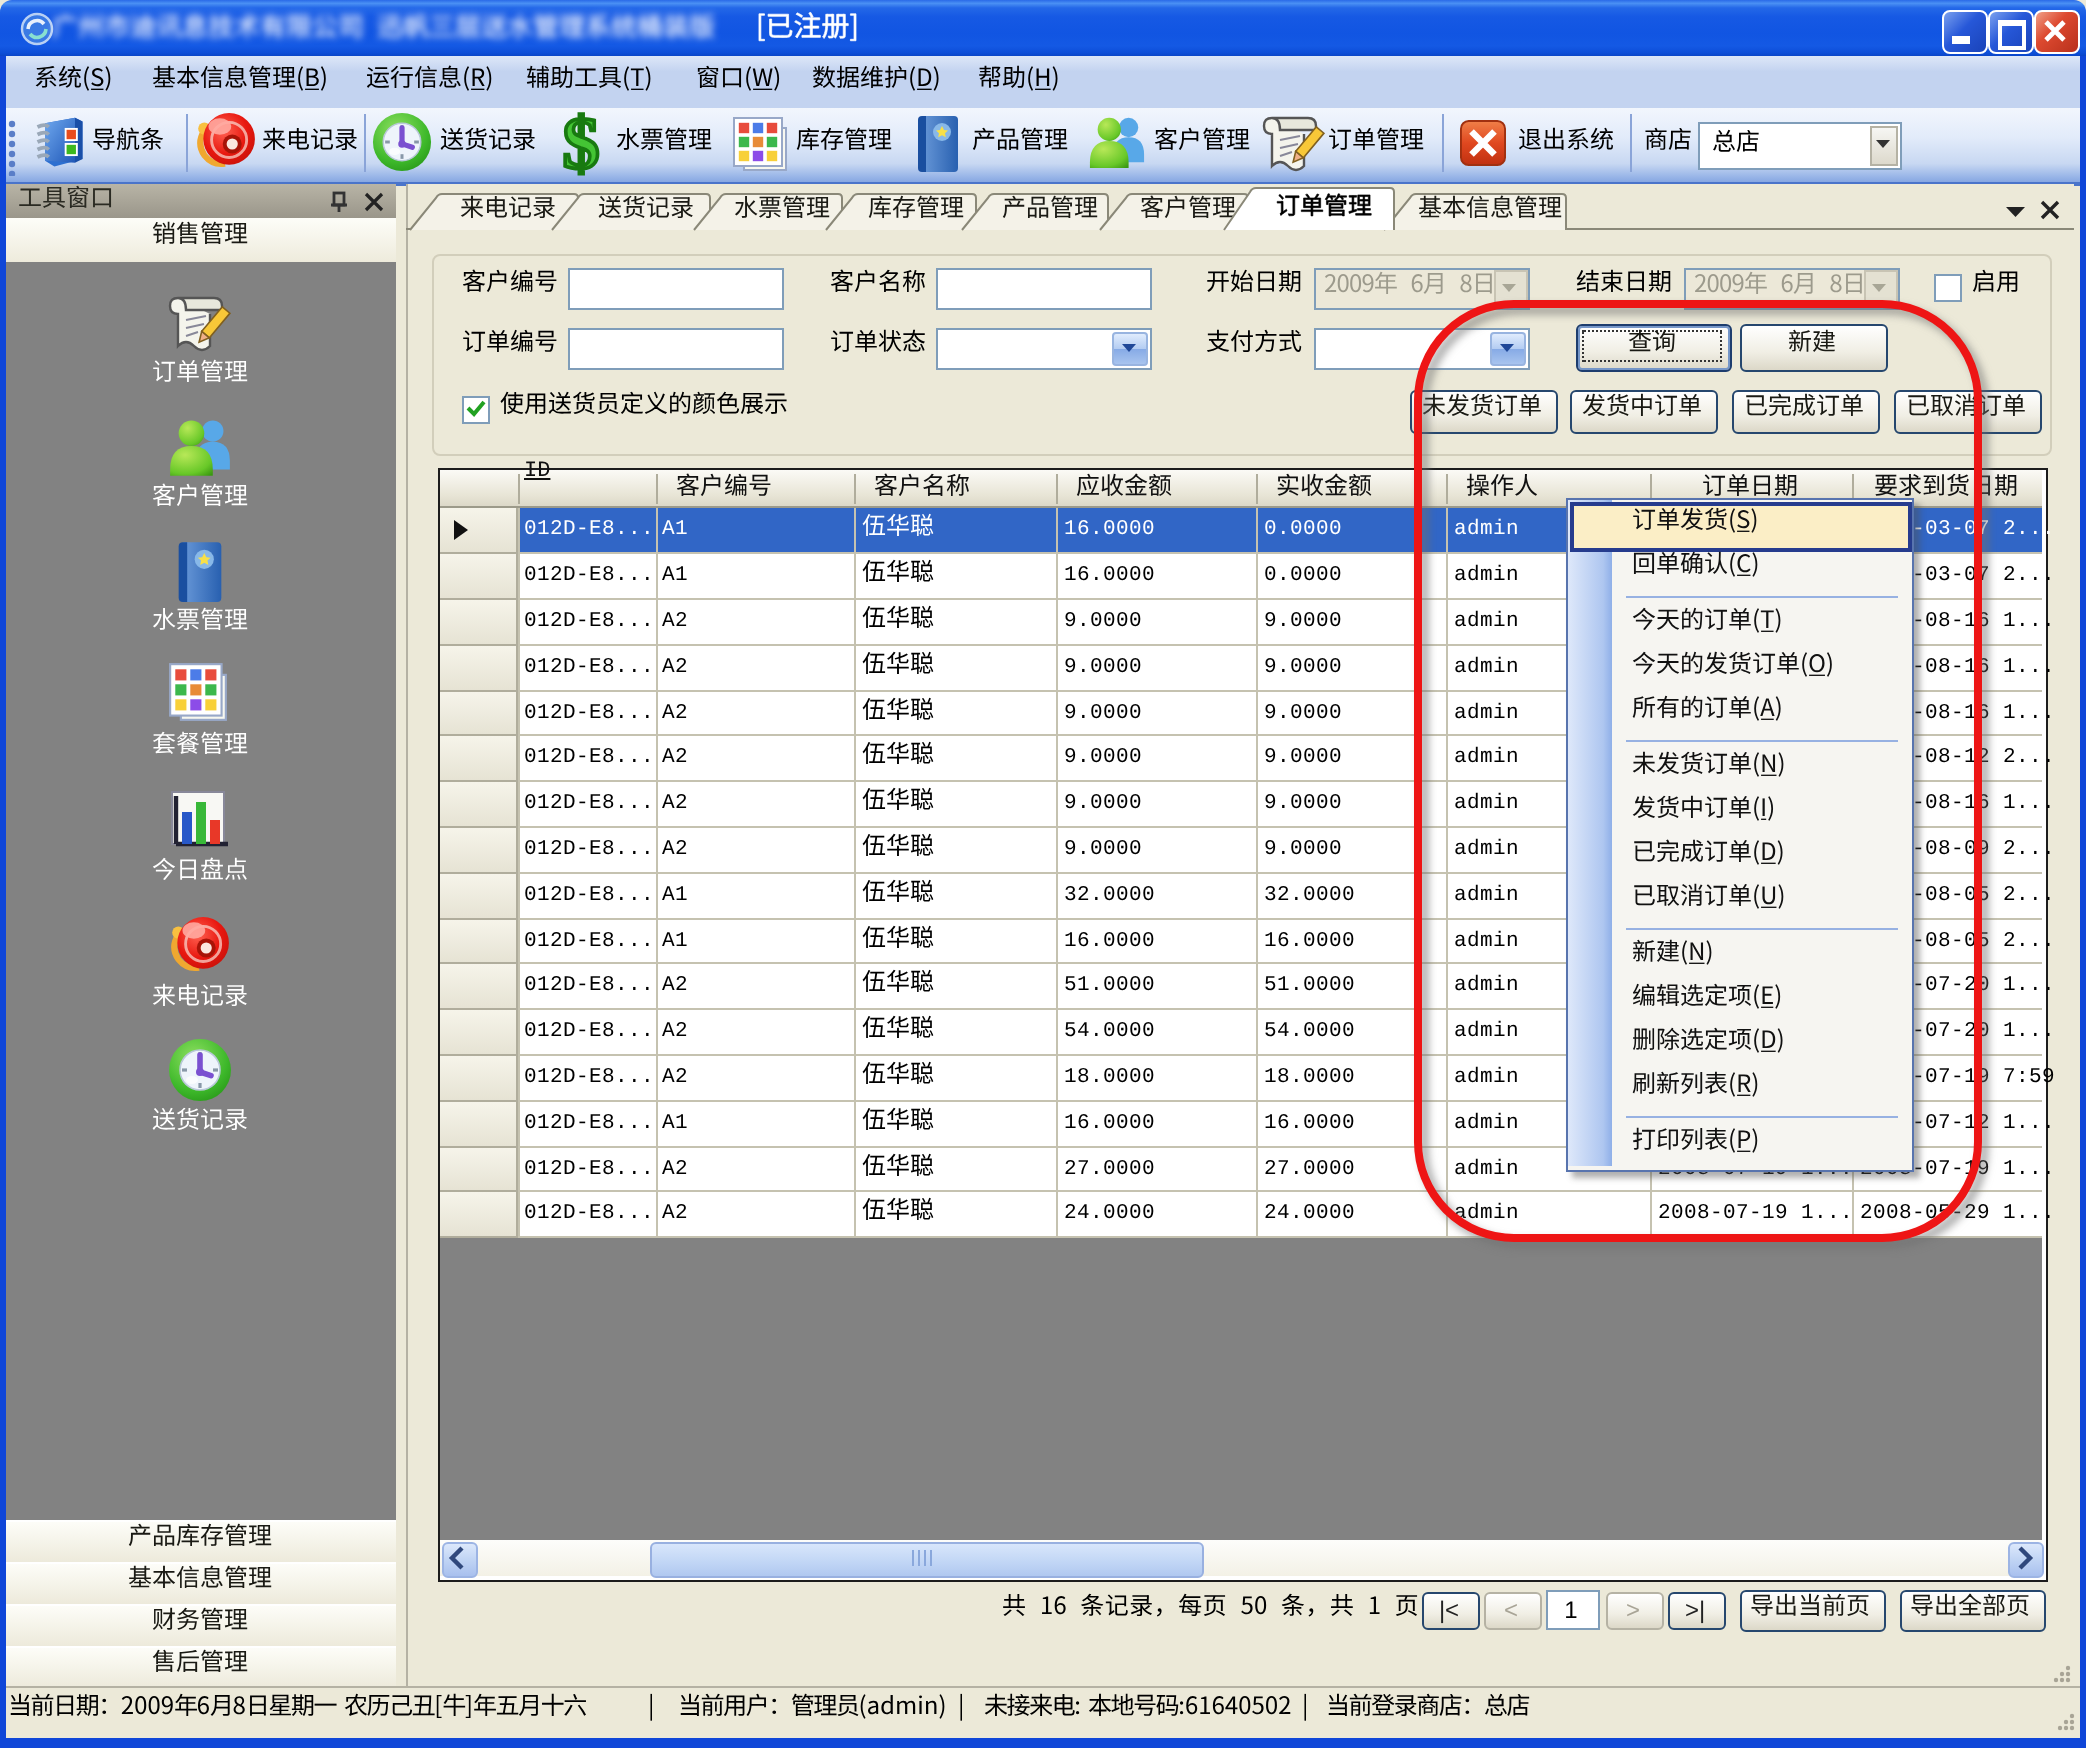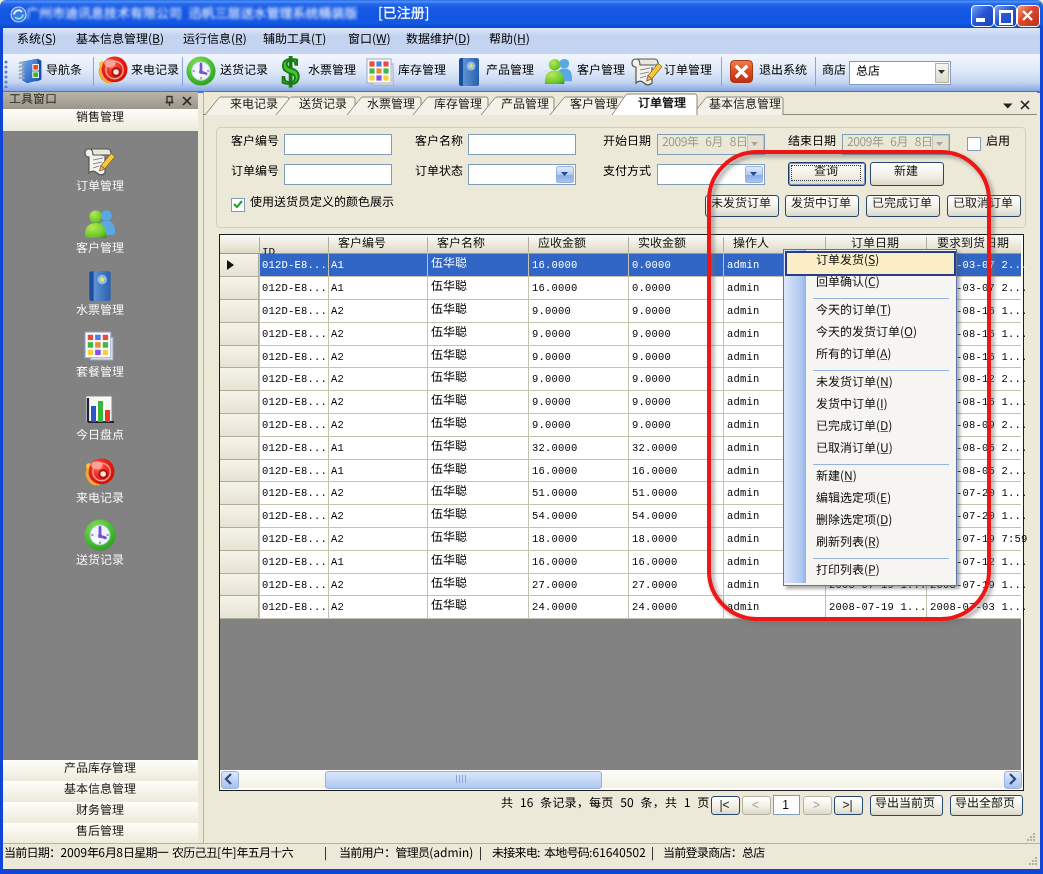--- a/index.html
+++ b/index.html
@@ -1072,21 +1072,21 @@
     <g fill="#1a1a14" transform="translate(0 11) scale(0.012000 -0.012000)">
       <use href="#g5DF2" x="0"></use>
       <use href="#g53D6" x="1000"></use>
       <use href="#g6D88" x="2000"></use>
       <use href="#g8BA2" x="3000"></use>
       <use href="#g5355" x="4000"></use>
     </g>
   </svg>
 <div style="position:absolute;left:219px;top:234px;width:803px;height:555px;background:#fff;border:1px solid #1c1c1c;"></div>
 <div style="position:absolute;left:220px;top:235px;width:801px;height:18px;background:linear-gradient(#fbfaf6,#e8e5d6 70%,#dcd8c8);border-bottom:1px solid #9c9a8a;"></div>
-<div style="position:absolute;left:262px;top:246px;font:11px 'Liberation Mono';color:#111;text-decoration:underline;">ID</div>
+<div style="position:absolute;left:262px;top:230px;font:11px 'Liberation Mono';color:#111;text-decoration:underline;">ID</div>
 <svg style="position:absolute;overflow:visible;left:338.0px;top:236.4px;" width="49" height="16">
     <g fill="#111" transform="translate(0 11) scale(0.012000 -0.012000)">
       <use href="#g5BA2" x="0"></use>
       <use href="#g6237" x="1000"></use>
       <use href="#g7F16" x="2000"></use>
       <use href="#g53F7" x="3000"></use>
     </g>
   </svg>
 <svg style="position:absolute;overflow:visible;left:437.0px;top:236.4px;" width="49" height="16">
     <g fill="#111" transform="translate(0 11) scale(0.012000 -0.012000)">
@@ -1396,21 +1396,21 @@
     <g fill="#000" transform="translate(0 11) scale(0.012000 -0.012000)">
       <use href="#g4F0D" x="0"></use>
       <use href="#g534E" x="1000"></use>
       <use href="#g806A" x="2000"></use>
     </g>
   </svg>
 <div style="position:absolute;left:532px;top:601px;color:#000;font:10.5px 'Liberation Mono';letter-spacing:0.2px;white-space:pre;">24.0000</div>
 <div style="position:absolute;left:632px;top:601px;color:#000;font:10.5px 'Liberation Mono';letter-spacing:0.2px;white-space:pre;">24.0000</div>
 <div style="position:absolute;left:727px;top:601px;color:#000;font:10.5px 'Liberation Mono';letter-spacing:0.2px;white-space:pre;">admin</div>
 <div style="position:absolute;left:829px;top:601px;color:#000;font:10.5px 'Liberation Mono';letter-spacing:0.2px;white-space:pre;">2008-07-19 1...</div>
-<div style="position:absolute;left:930px;top:601px;color:#000;font:10.5px 'Liberation Mono';letter-spacing:0.2px;white-space:pre;">2008-07-03 1...</div>
+<div style="position:absolute;left:930px;top:601px;color:#000;font:10.5px 'Liberation Mono';letter-spacing:0.2px;white-space:pre;">2008-05-29 1...</div>
 <div style="position:absolute;left:259px;top:254px;width:1px;height:365px;background:#c5c2b0;"></div>
 <div style="position:absolute;left:328px;top:254px;width:1px;height:365px;background:#c5c2b0;"></div>
 <div style="position:absolute;left:427px;top:254px;width:1px;height:365px;background:#c5c2b0;"></div>
 <div style="position:absolute;left:528px;top:254px;width:1px;height:365px;background:#c5c2b0;"></div>
 <div style="position:absolute;left:628px;top:254px;width:1px;height:365px;background:#c5c2b0;"></div>
 <div style="position:absolute;left:723px;top:254px;width:1px;height:365px;background:#c5c2b0;"></div>
 <div style="position:absolute;left:825px;top:254px;width:1px;height:365px;background:#c5c2b0;"></div>
 <div style="position:absolute;left:926px;top:254px;width:1px;height:365px;background:#c5c2b0;"></div>
 <div style="position:absolute;left:220px;top:619px;width:801px;height:151px;background:#828282;"></div>
 <div style="position:absolute;left:220px;top:770px;width:801px;height:18px;background:linear-gradient(#fdfdfb,#f3f1e6);"></div>

